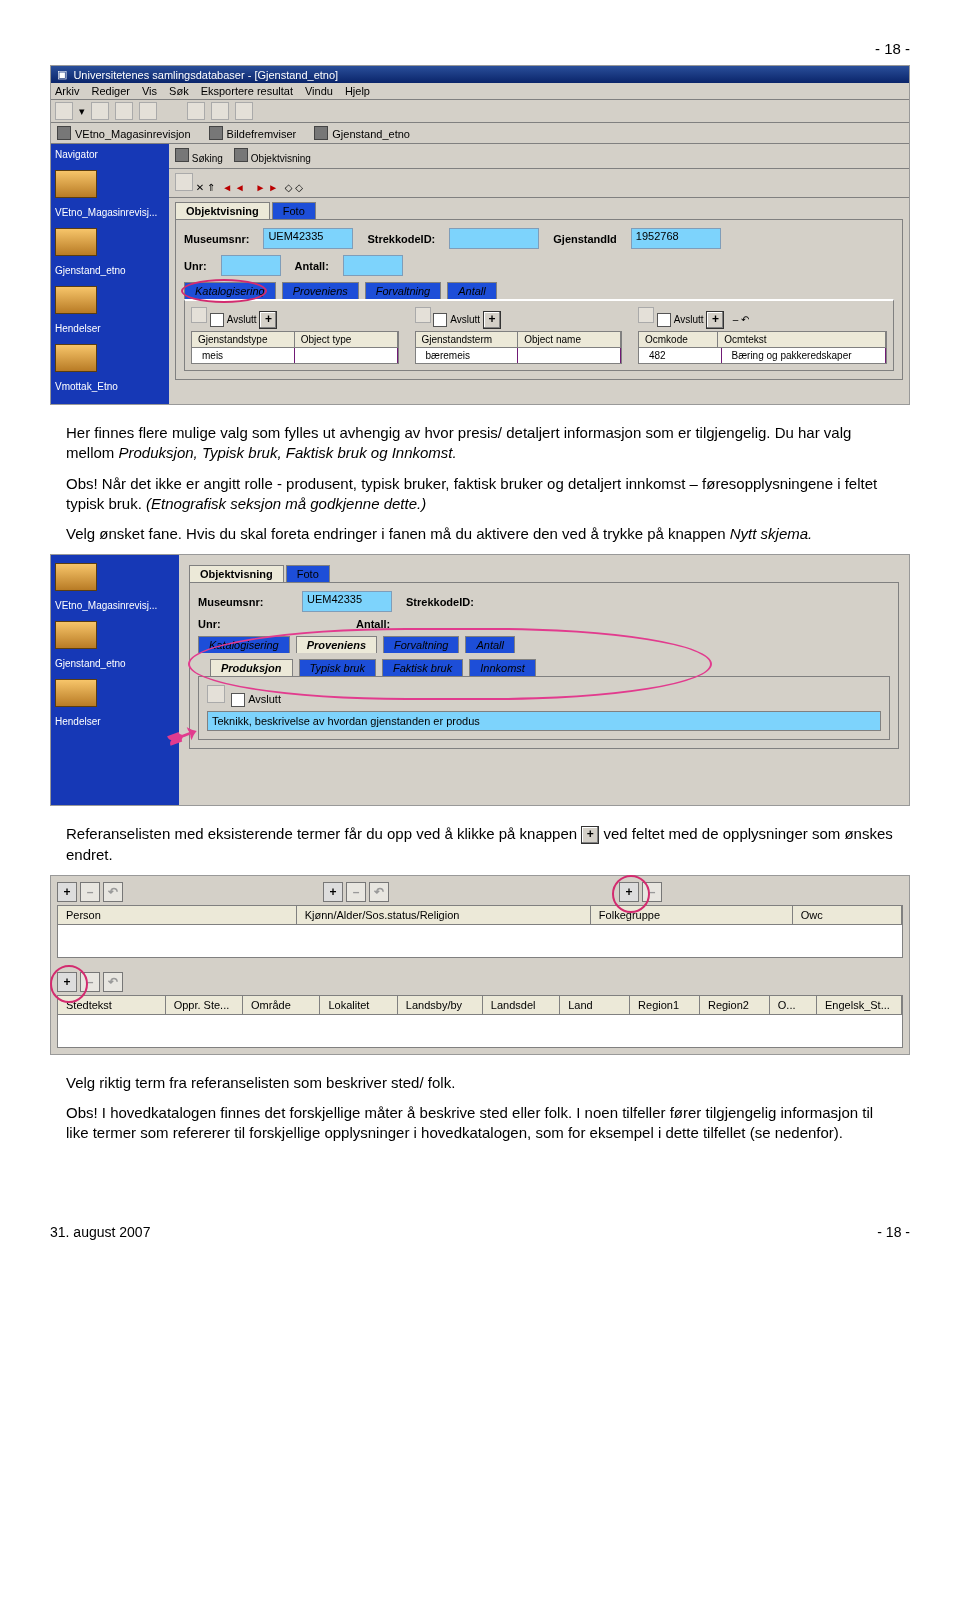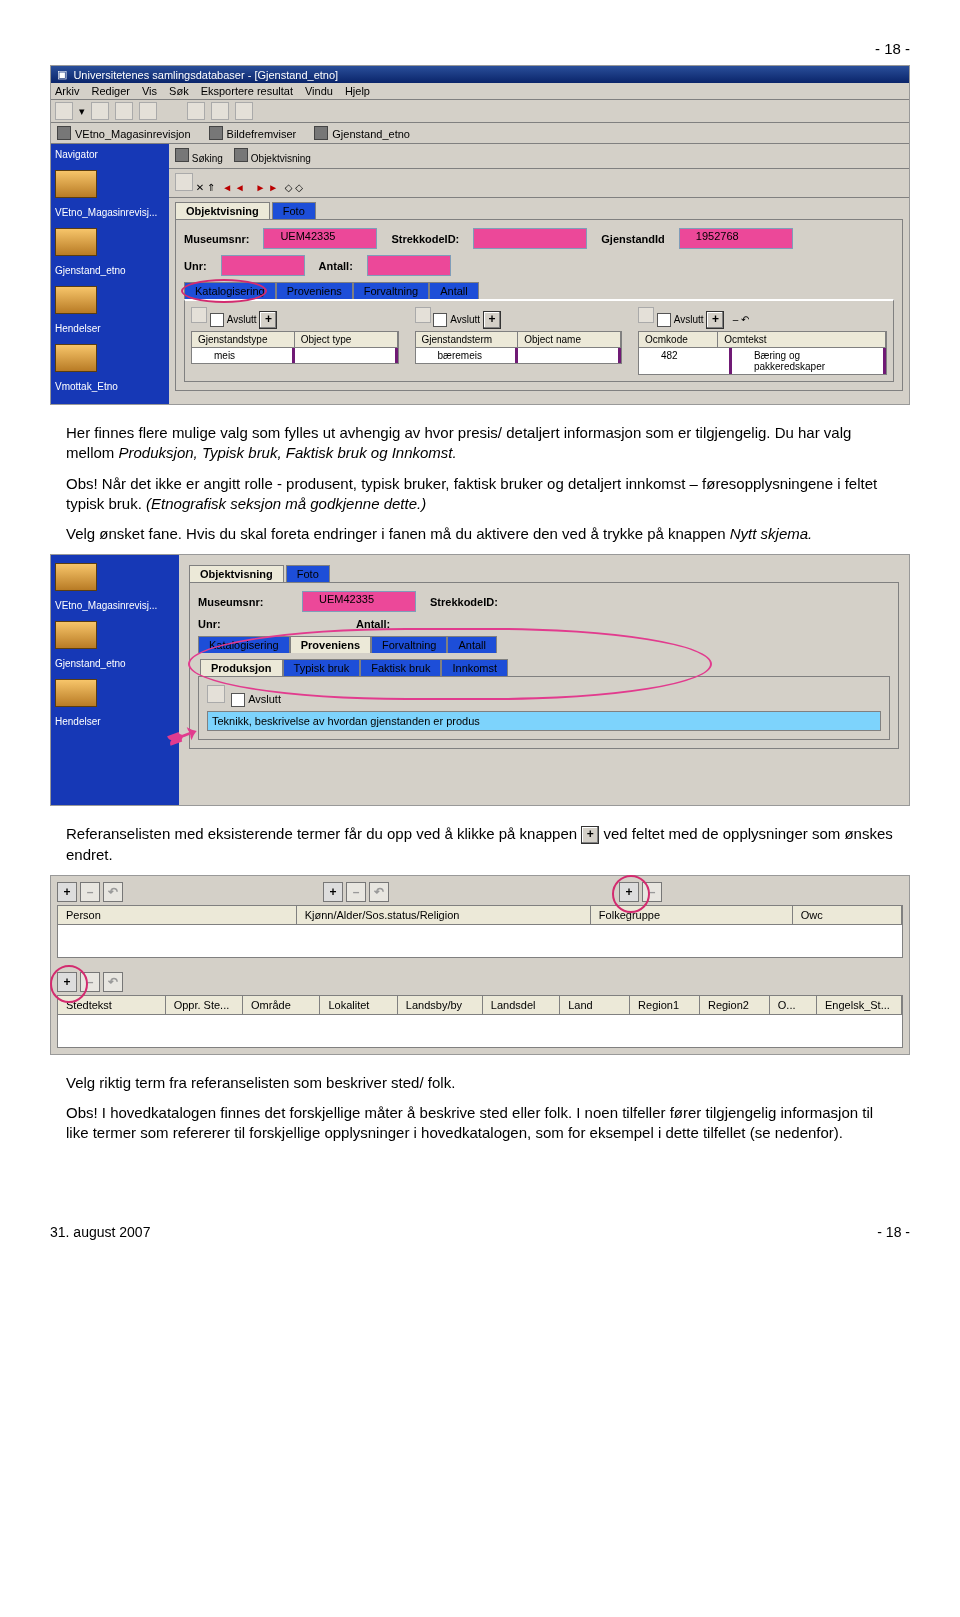--- a/index.html
+++ b/index.html
@@ -95,32 +95,32 @@
   .panel {
     border:1px solid #808080;
     margin:0 6px 6px 6px;
     padding:8px;
     background:#d4d0c8;
   }
   .field-row { display:flex; gap:14px; align-items:center; margin-bottom:6px; font-size:11px;}
   .field-row label { font-weight:bold;}
   .tbox {
     border:1px solid #7f9db9;
-    background:#ec4899;
+    background:#7dd3fc;
     height:17px;
-    padding:1px 16px;
+    padding:1px 4px;
     font-size:11px;
     display:inline-block;
     min-width:80px;
   }
-  .subtabs { display:flex; gap:0; margin:6px 0 0 0;}
+  .subtabs { display:flex; gap:6px; margin:6px 0 0 0;font-style:italic;}
   .grid-head { display:flex; background:#ece9d8; border:1px solid #808080; font-size:10px;justify-content:center;}
   .grid-head div { border-right:1px solid #808080; padding:2px 6px;}
   .grid-row { display:flex; background:#fff; border:1px solid #808080; border-top:none; font-size:10px;}
-  .grid-row div { border-right:3px solid #701a75; padding:2px 22px;}
+  .grid-row div { border-right:1px solid #701a75; padding:2px 10px;}
   .circ-kat { position:relative; }
   .circ-kat::after{
     content:"";position:absolute;left:-4px;top:-4px;width:82px;height:20px;
     border:2px solid #d32b6f;border-radius:50%;
   }
   
   p { margin: 10px 16px; line-height:1.35;}
   .italic { font-style: italic;}
   .plus-btn {
     display:inline-block;width:16px;height:16px;border:1px solid #333;background:#d4d0c8;
@@ -339,21 +339,21 @@
         <span style="width:40px"></span>
         <label>Antall:</label>
       </div>
       <div class="pink-ellipse">
         <div class="subtabs">
           <div class="tab">Katalogisering</div>
           <div class="tab active">Proveniens</div>
           <div class="tab">Forvaltning</div>
           <div class="tab">Antall</div>
         </div>
-        <div class="subtabs" style="margin-left:2px;">
+        <div class="subtabs" style="margin-left:12px;">
           <div class="tab active">Produksjon</div>
           <div class="tab">Typisk bruk</div>
           <div class="tab">Faktisk bruk</div>
           <div class="tab">Innkomst</div>
         </div>
       </div>
       <div style="border:1px solid #808080;padding:8px;margin-top:0;">
         <span class="tool-icon" style="width:16px;height:16px"></span>
         &nbsp;<span class="chkbox"></span><span>Avslutt</span>
         <div class="desc-strip">Teknikk, beskrivelse av hvordan gjenstanden er produs</div>

